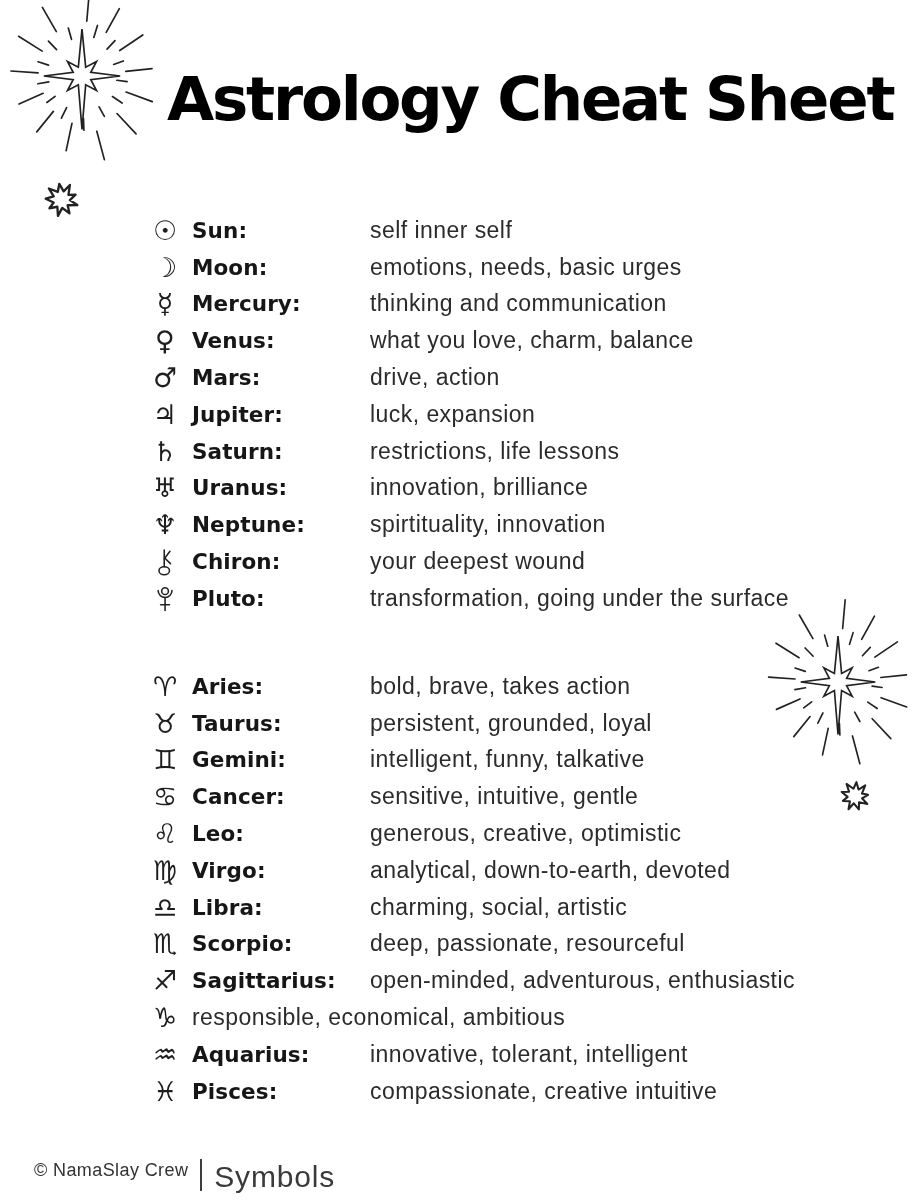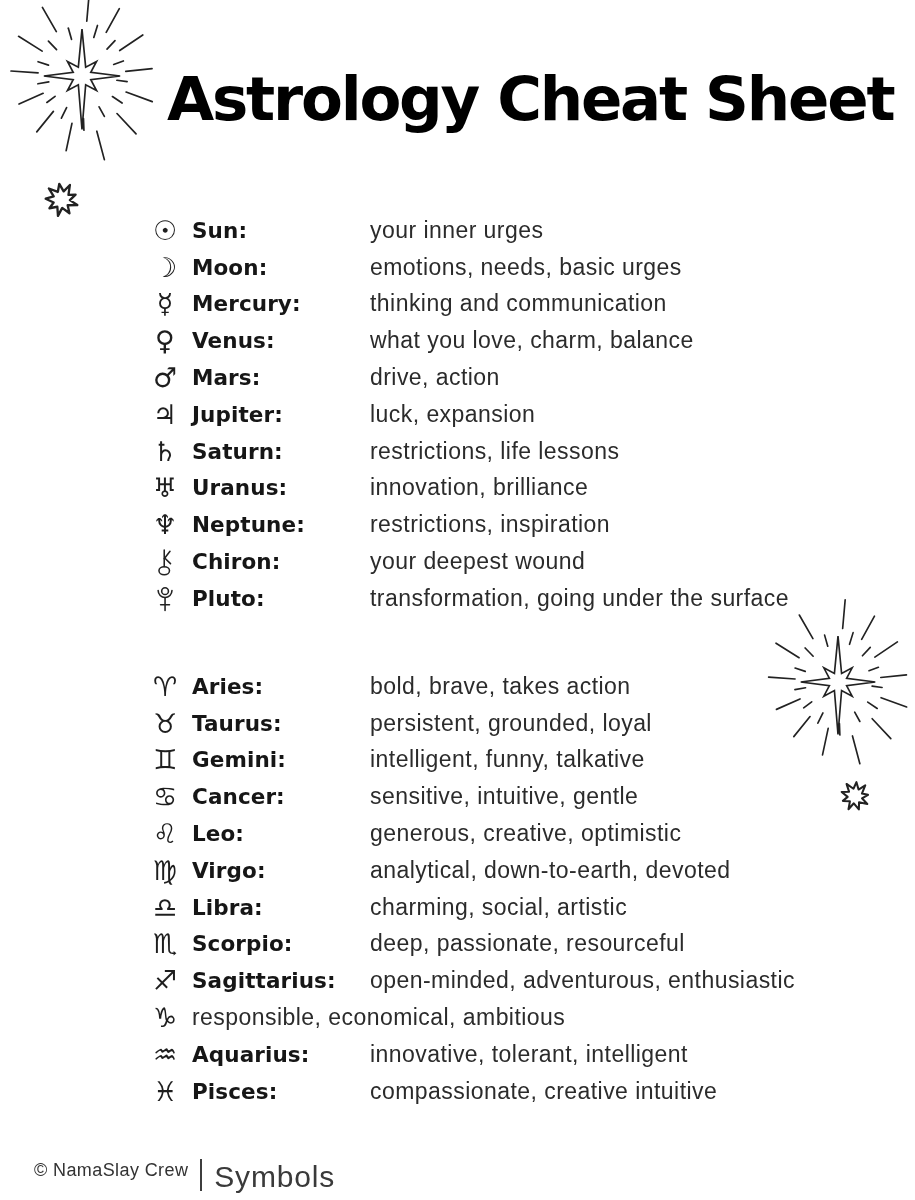--- a/index.html
+++ b/index.html
@@ -135,21 +135,21 @@
   <div class="spiky left">
       <svg viewBox="0 0 44 44" fill="none" stroke="#222222" stroke-linecap="round" stroke-width="2.5">
         <polygon points="22.0,5.0 25.5,13.7 33.1,7.8 30.1,18.1 37.7,18.9 30.8,23.9 38.0,30.2 27.7,29.0 28.4,37.8 21.5,31.0 15.8,38.9 16.5,29.1 7.9,29.5 13.2,24.0 5.3,18.8 14.2,17.5 10.2,8.4 19.2,13.4" stroke-linejoin="round"></polygon>
       </svg>
     </div>
 
   <section class="list planets">
       <div class="row">
         <span class="sym">☉</span>
         <span class="name">Sun:</span>
-        <span class="desc">your inner urges</span>
+        <span class="desc">self inner self</span>
       </div>
       <div class="row">
         <span class="sym">☽</span>
         <span class="name">Moon:</span>
         <span class="desc">emotions, needs, basic urges</span>
       </div>
       <div class="row">
         <span class="sym">☿</span>
         <span class="name">Mercury:</span>
         <span class="desc">thinking and communication</span>
@@ -175,21 +175,21 @@
         <span class="desc">restrictions, life lessons</span>
       </div>
       <div class="row">
         <span class="sym">♅</span>
         <span class="name">Uranus:</span>
         <span class="desc">innovation, brilliance</span>
       </div>
       <div class="row">
         <span class="sym">♆</span>
         <span class="name">Neptune:</span>
-        <span class="desc">restrictions, inspiration</span>
+        <span class="desc">spirtituality, innovation</span>
       </div>
       <div class="row">
         <span class="sym"><svg viewBox="0 0 22 34" fill="none" stroke="#222222" stroke-width="1.9" stroke-linecap="round">
             <ellipse cx="10" cy="27.6" rx="6.4" ry="4.8"></ellipse>
             <line x1="10" y1="2.5" x2="10" y2="22.6"></line>
             <line x1="10" y1="13" x2="17" y2="4"></line>
             <line x1="10.6" y1="12.2" x2="17.6" y2="19"></line>
           </svg></span>
         <span class="name">Chiron:</span>
         <span class="desc">your deepest wound</span>

